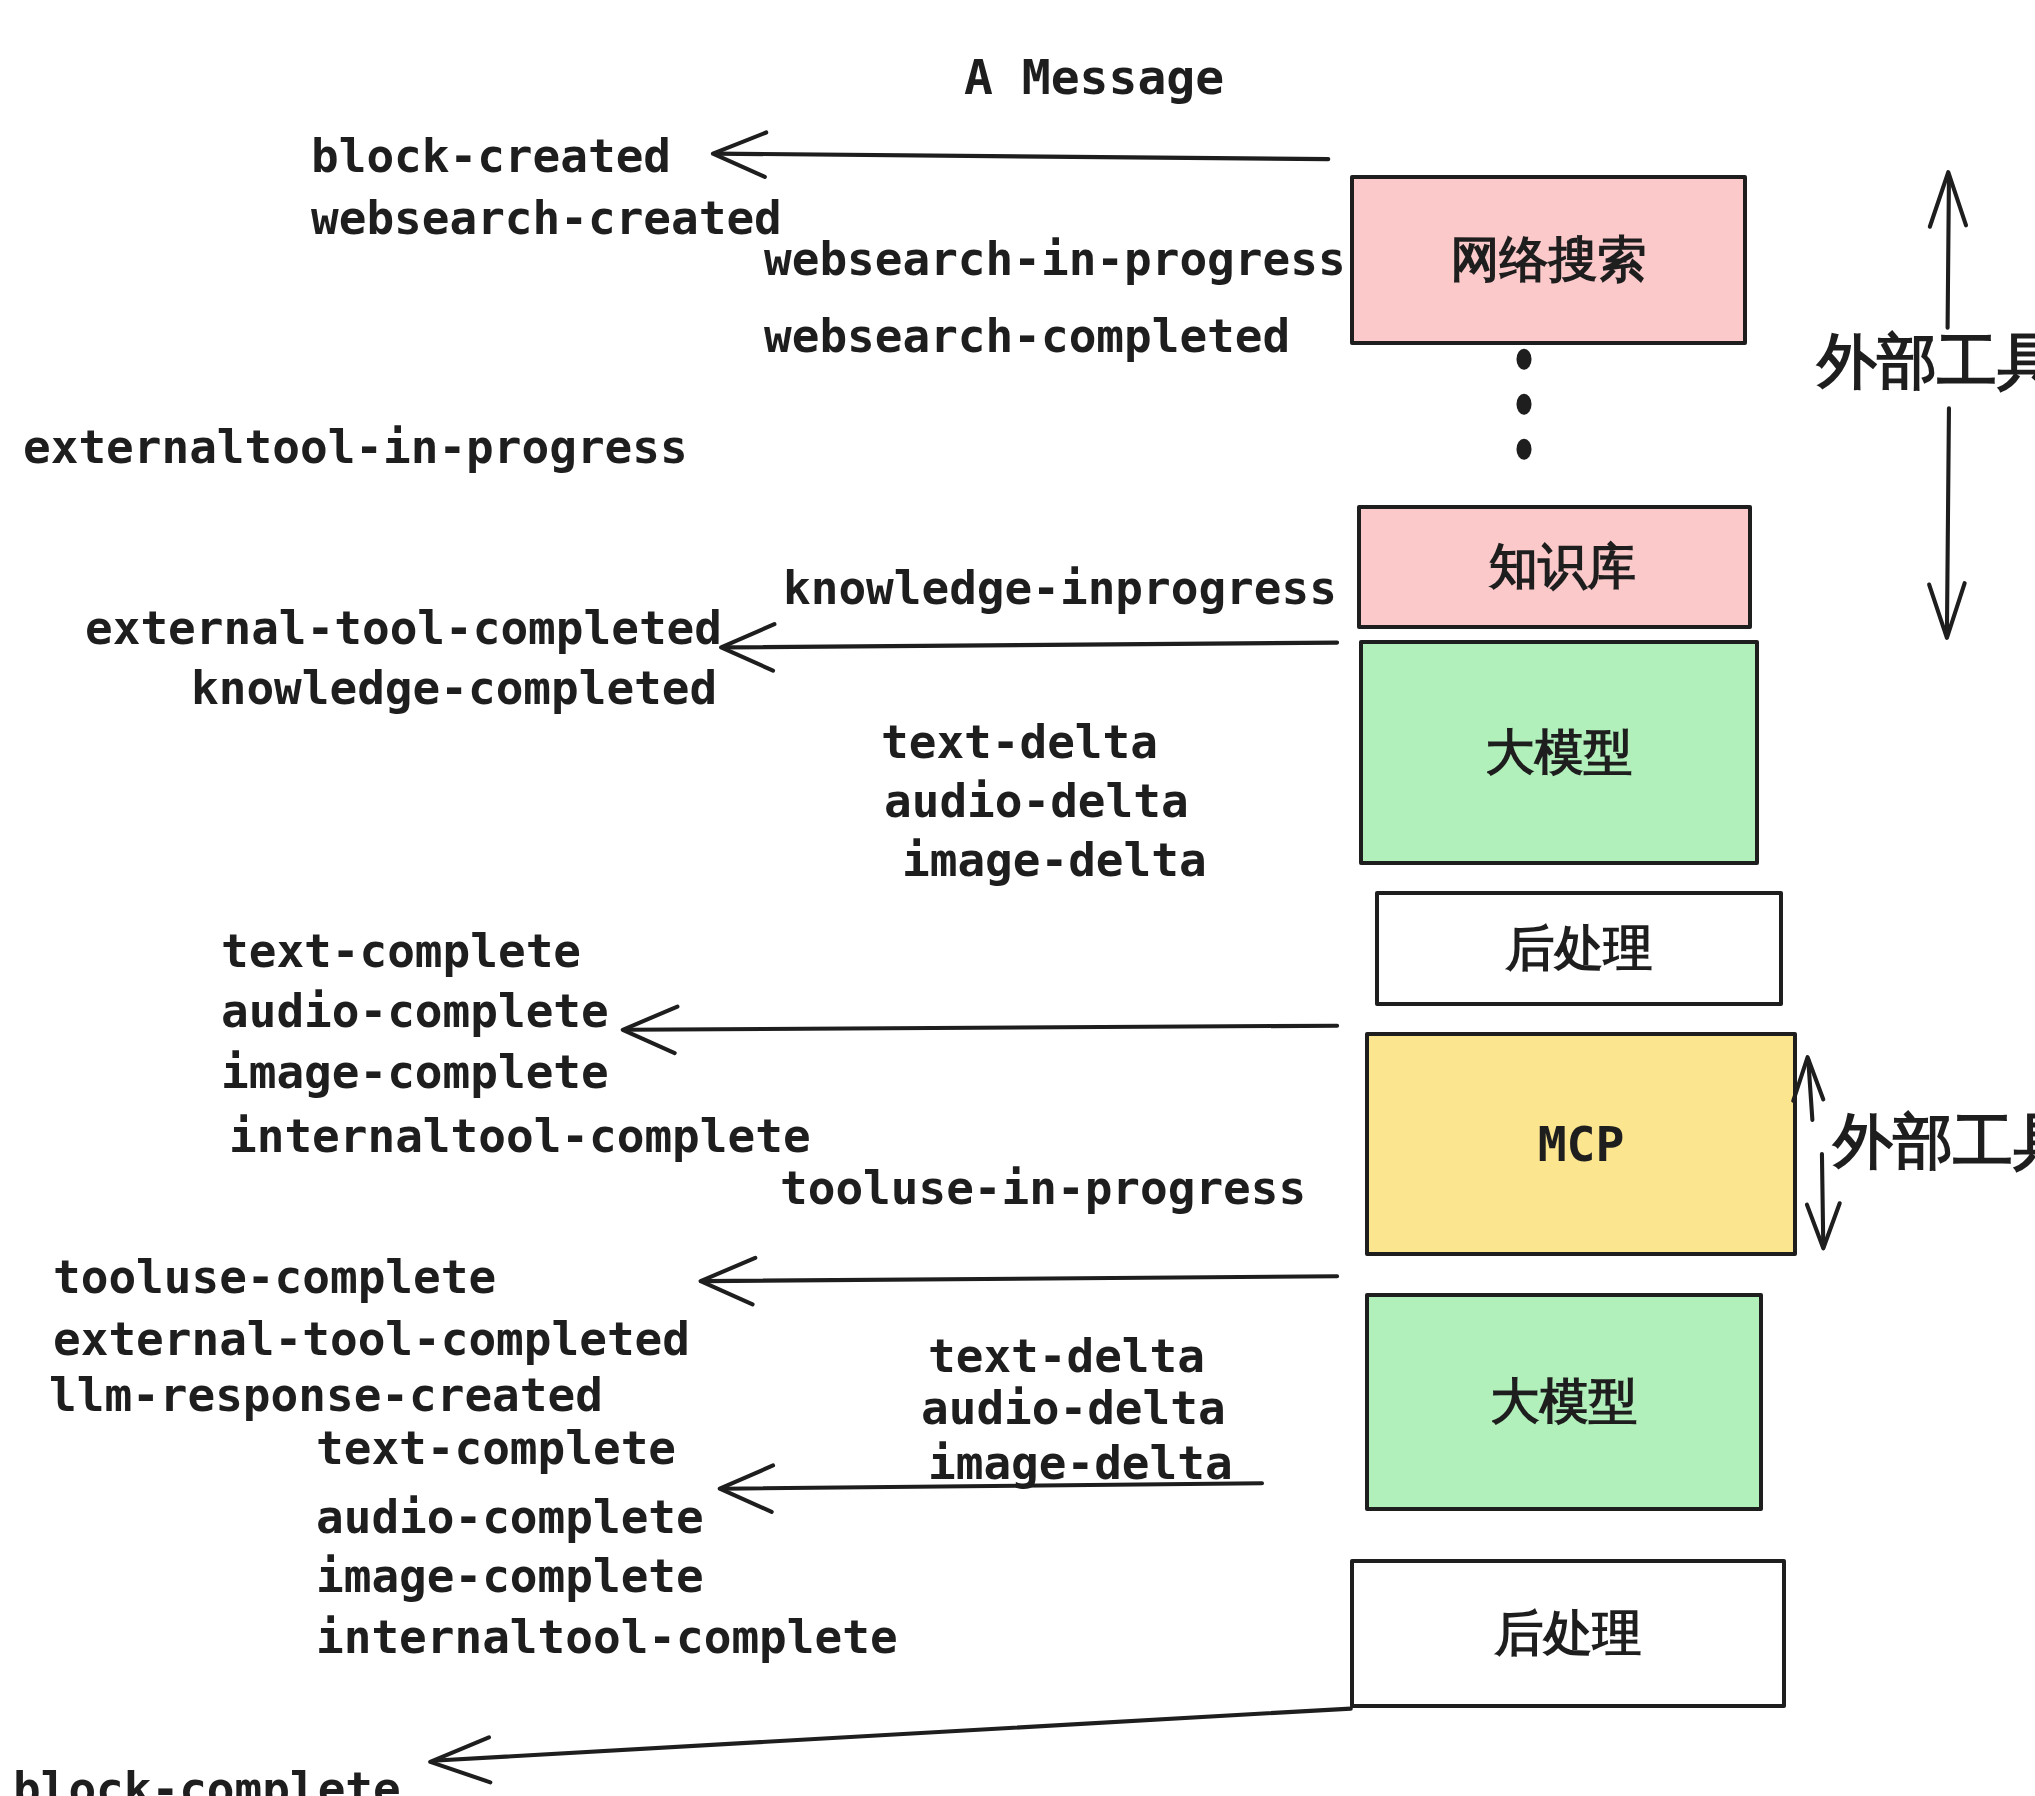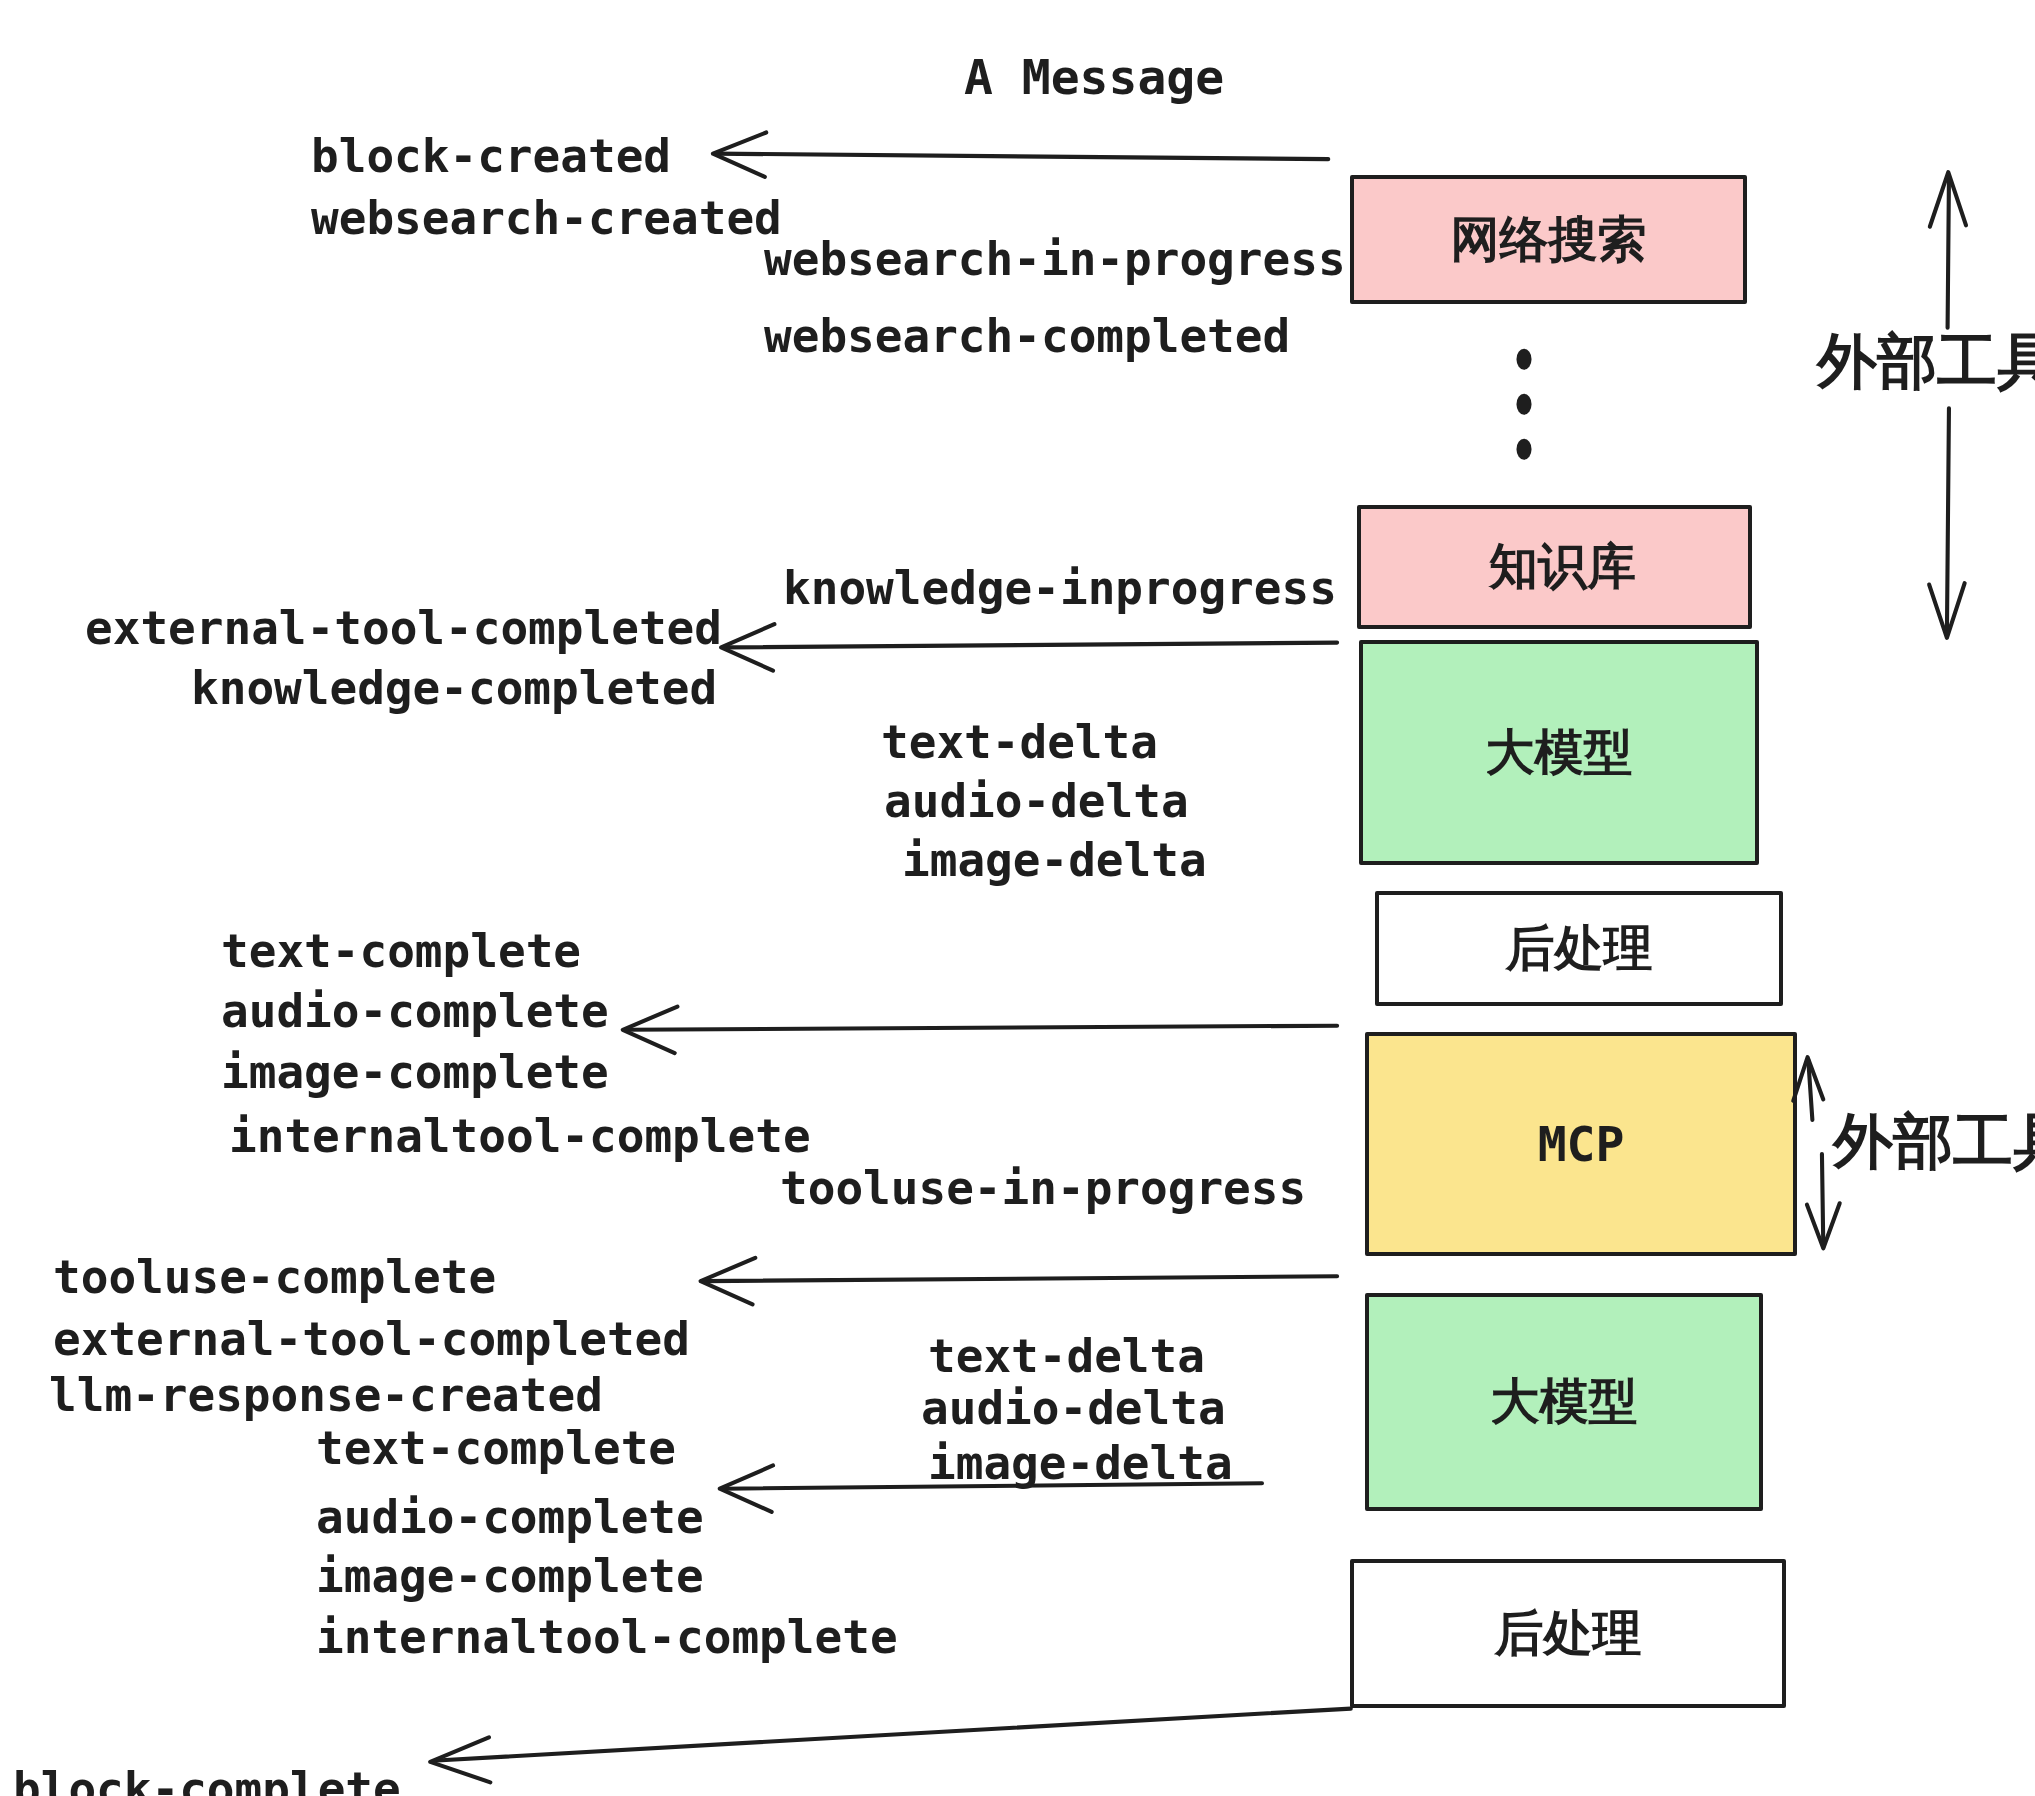--- a/index.html
+++ b/index.html
@@ -45,20 +45,21 @@
 <body>
 
 <div id="canvas">
 
   <div class="ev title" style="left:964px; top:45px">A Message</div>
 
   <div class="ev" style="left:311px;  top:124px">block-created</div>
   <div class="ev" style="left:311px;  top:186px">websearch-created</div>
   <div class="ev" style="left:764px; top:227px">websearch-in-progress</div>
   <div class="ev" style="left:764px; top:304px">websearch-completed</div>
+  <div class="ev" style="left:23px;   top:415px">externaltool-in-progress</div>
   <div class="ev" style="left:783px; top:556px">knowledge-inprogress</div>
   <div class="ev" style="left:85px;  top:596px">external-tool-completed</div>
   <div class="ev" style="left:191px;  top:656px">knowledge-completed</div>
 
   <div class="ev" style="left:881px; top:710px">text-delta</div>
   <div class="ev" style="left:884px; top:769px">audio-delta</div>
   <div class="ev" style="left:902px; top:828px">image-delta</div>
 
   <div class="ev" style="left:221px;  top:919px">text-complete</div>
   <div class="ev" style="left:221px;  top:979px">audio-complete</div>
@@ -73,21 +74,21 @@
   <div class="ev" style="left:928px; top:1324px">text-delta</div>
   <div class="ev" style="left:921px; top:1376px">audio-delta</div>
   <div class="ev" style="left:928px; top:1431px">image-delta</div>
 
   <div class="ev" style="left:316px;  top:1416px">text-complete</div>
   <div class="ev" style="left:316px;  top:1485px">audio-complete</div>
   <div class="ev" style="left:316px;  top:1544px">image-complete</div>
   <div class="ev" style="left:316px;  top:1605px">internaltool-complete</div>
   <div class="ev" style="left:13px;   top:1757px">block-complete</div>
 
-  <div class="box" style="left: 1350px; top: 175px; width: 397px; height: 129px; background-color: rgb(251, 201, 201);" title="网络搜索">
+  <div class="box" style="left: 1350px; top: 175px; width: 397px; height: 170px; background-color: rgb(251, 201, 201);" title="网络搜索">
     <span class="lbl">网络搜索</span>
   </div>
 
   <div class="box" style="left: 1357px; top: 505px; width: 395px; height: 124px; background-color: rgb(251, 201, 201); padding-left: 16px;" title="知识库">
     <span class="lbl">知识库</span>
   </div>
 
   <div class="box" style="left: 1359px; top: 640px; width: 400px; height: 225px; background-color: rgb(178, 240, 187);" title="大模型">
     <span class="lbl">大模型</span>
   </div>

